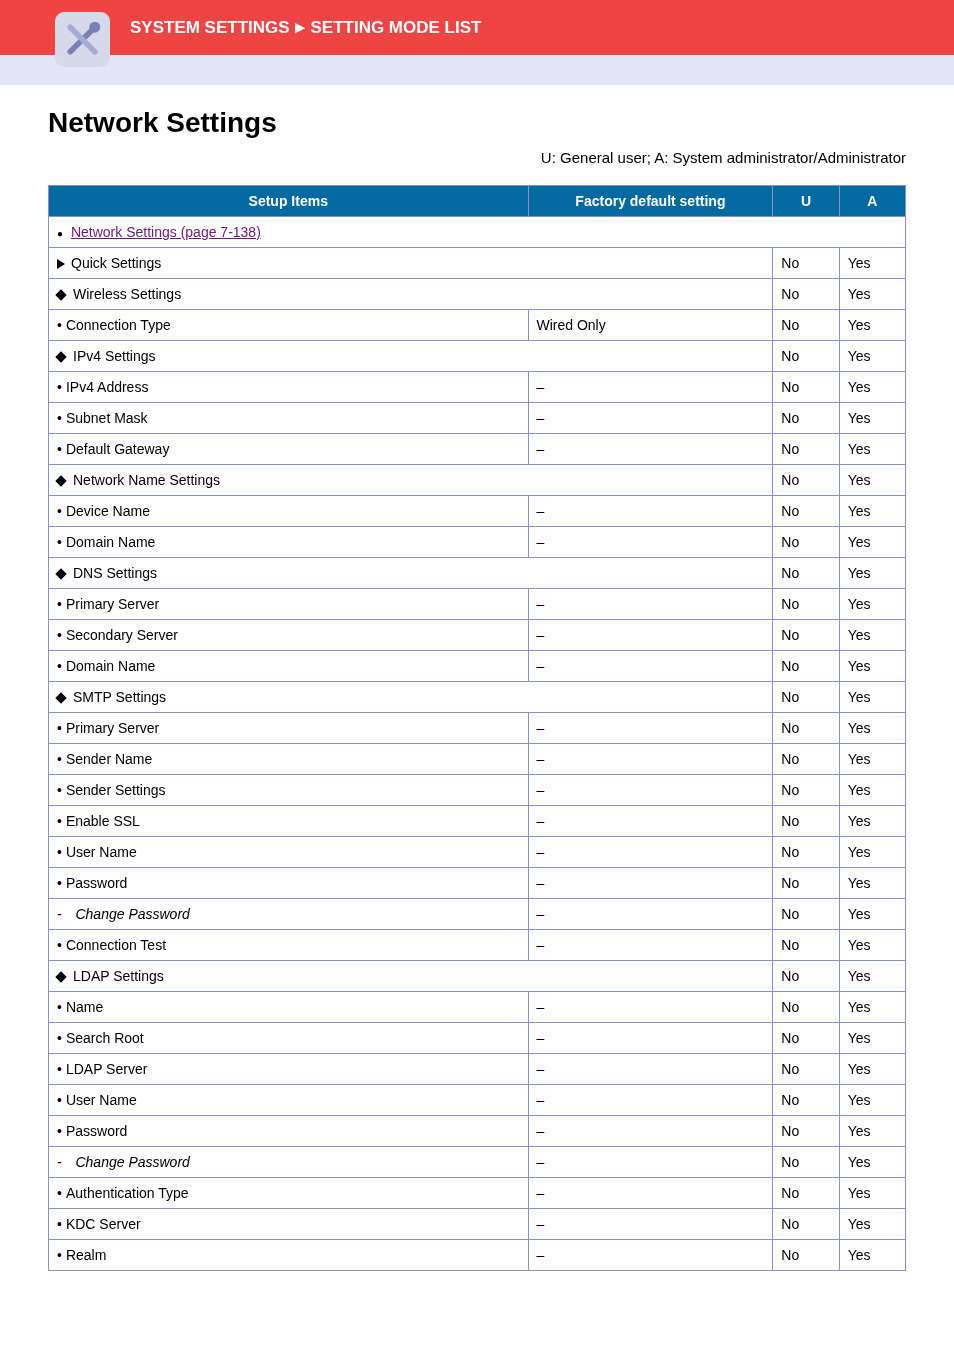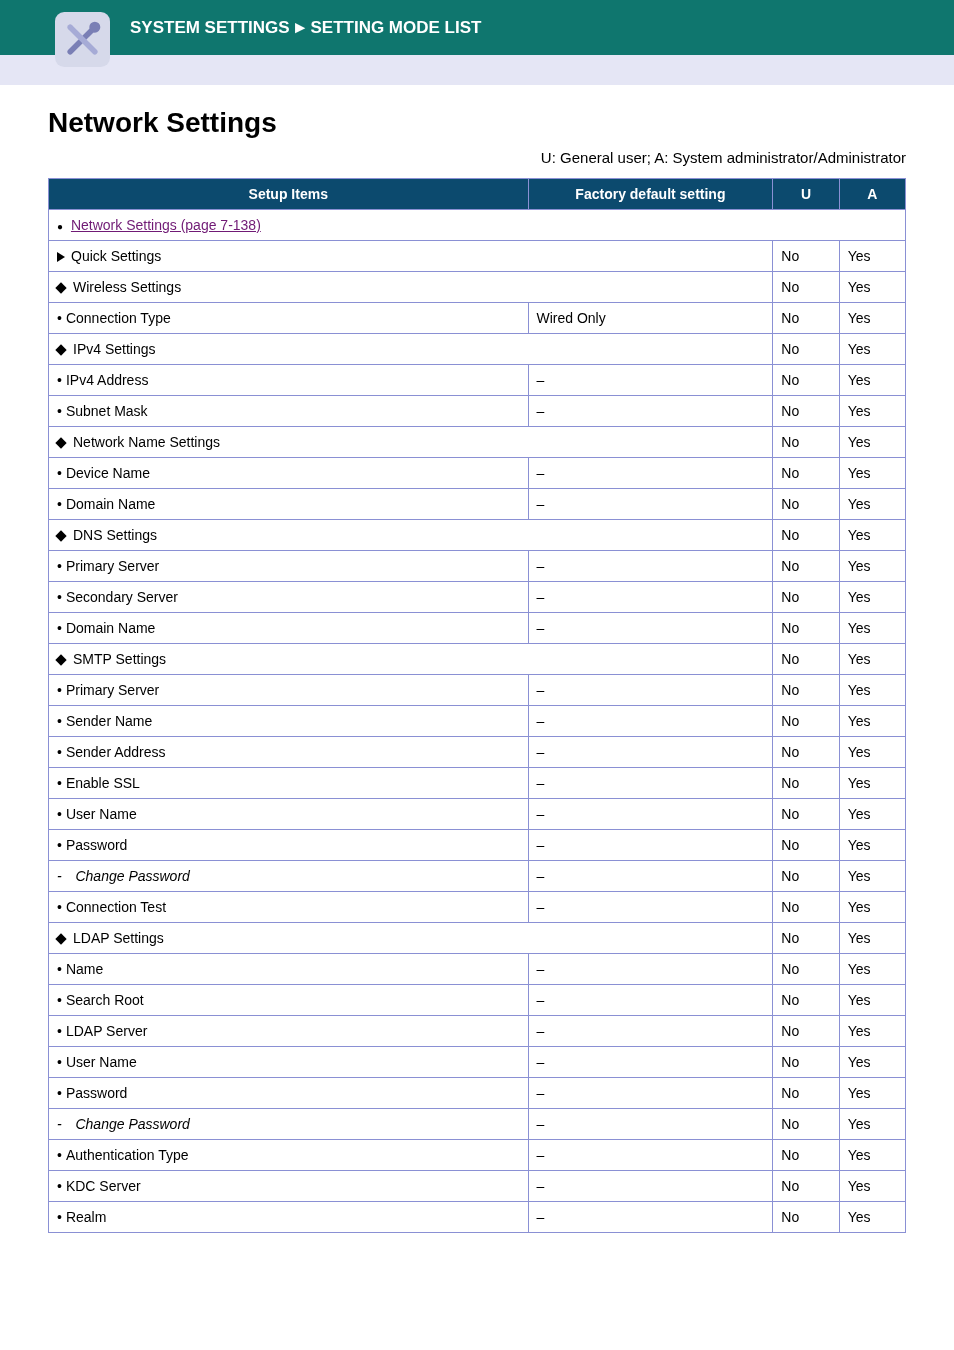--- a/index.html
+++ b/index.html
@@ -5,21 +5,21 @@
   * { box-sizing: border-box; }
   body {
     margin: 0;
     font-family: Arial, Helvetica, sans-serif;
     font-size: 14px;
     background: #fff;
     width: 954px;
     color: #000;
   }
   .header-bar {
-    background: #0f766e;
+    background: #ef4444;
     color: #fff;
     font-weight: bold;
     height: 55px;
     display: flex;
     align-items: center;
     padding-left: 130px;
     font-size: 17px;
   }
   .header-icon {
     position: absolute;
@@ -38,35 +38,35 @@
     padding: 22px 48px 20px 48px;
   }
   h1.page-title {
     font-size: 28px;
     font-weight: bold;
     margin: 0 0 10px 0;
   }
   .legend {
     text-align: right;
     font-size: 15px;
-    margin-bottom: 12px;
+    margin-bottom: 19px;
   }
   table.settings {
     width: 100%;
     border-collapse: collapse;
   }
   table.settings th, table.settings td {
     border: 1px solid #8a90d4;
     padding: 7px 8px;
     text-align: left;
     vertical-align: middle;
     height: 20px;
   }
   table.settings th {
-    background: #0c4a6e;
+    background: #0369a1;
     color: #fff;
     font-weight: bold;
     text-align: center;
   }
   table.settings th.col-items { width: 470px; }
   table.settings th.col-default { width: 240px; }
   table.settings th.col-u { width: 65px; }
   table.settings th.col-a { width: 65px; }
   td.u-col, td.a-col { text-align: center; }
   .bullet-circle { font-size: 10px; margin-right: 4px; display:inline-block; vertical-align: middle;}
@@ -150,20 +150,26 @@
           <td class="u-col">No</td>
           <td class="a-col">Yes</td>
         </tr>
         <tr>
           <td class="ind3"><span class="dot">•</span><span>Subnet Mask</span></td>
           <td>–</td>
           <td class="u-col">No</td>
           <td class="a-col">Yes</td>
         </tr>
         <tr>
+          <td class="ind3"><span class="dot">•</span><span>Default Gateway</span></td>
+          <td>–</td>
+          <td class="u-col">No</td>
+          <td class="a-col">Yes</td>
+        </tr>
+        <tr>
           <td class="ind2" colspan="2"><span class="diamond"></span><span>Network Name Settings</span></td>
           <td class="u-col">No</td>
           <td class="a-col">Yes</td>
         </tr>
         <tr>
           <td class="ind3"><span class="dot">•</span><span>Device Name</span></td>
           <td>–</td>
           <td class="u-col">No</td>
           <td class="a-col">Yes</td>
         </tr>
@@ -207,21 +213,21 @@
           <td class="u-col">No</td>
           <td class="a-col">Yes</td>
         </tr>
         <tr>
           <td class="ind3"><span class="dot">•</span><span>Sender Name</span></td>
           <td>–</td>
           <td class="u-col">No</td>
           <td class="a-col">Yes</td>
         </tr>
         <tr>
-          <td class="ind3"><span class="dot">•</span><span>Sender Address</span></td>
+          <td class="ind3"><span class="dot">•</span><span>Sender Settings</span></td>
           <td>–</td>
           <td class="u-col">No</td>
           <td class="a-col">Yes</td>
         </tr>
         <tr>
           <td class="ind3"><span class="dot">•</span><span>Enable SSL</span></td>
           <td>–</td>
           <td class="u-col">No</td>
           <td class="a-col">Yes</td>
         </tr>

